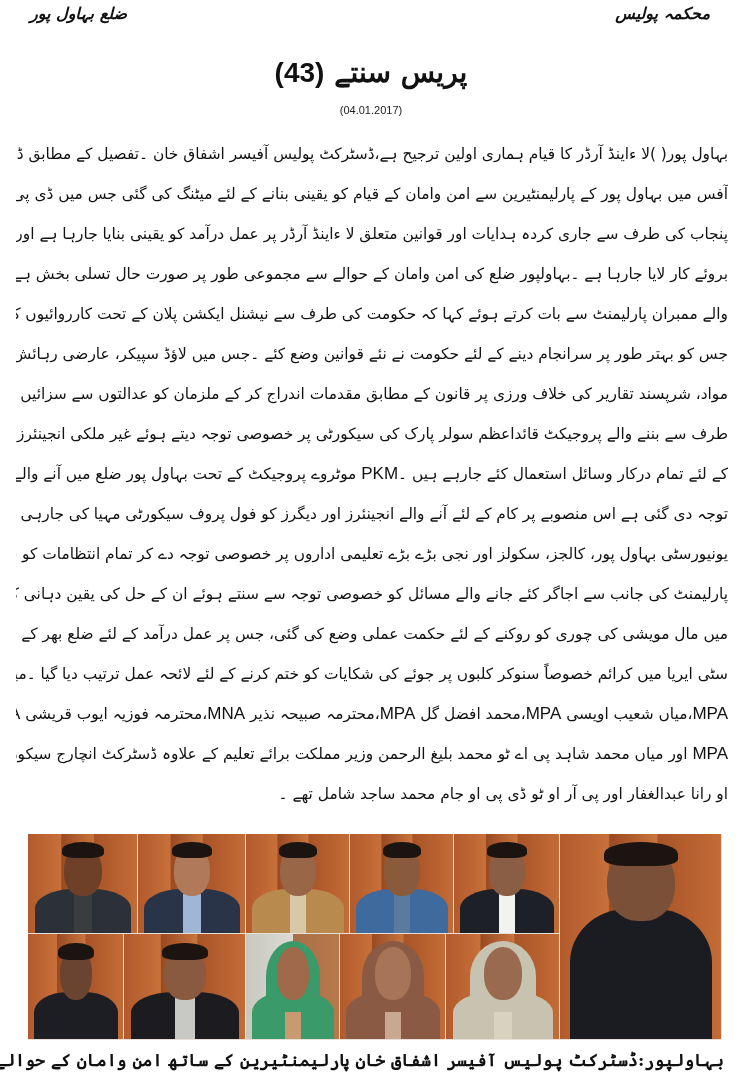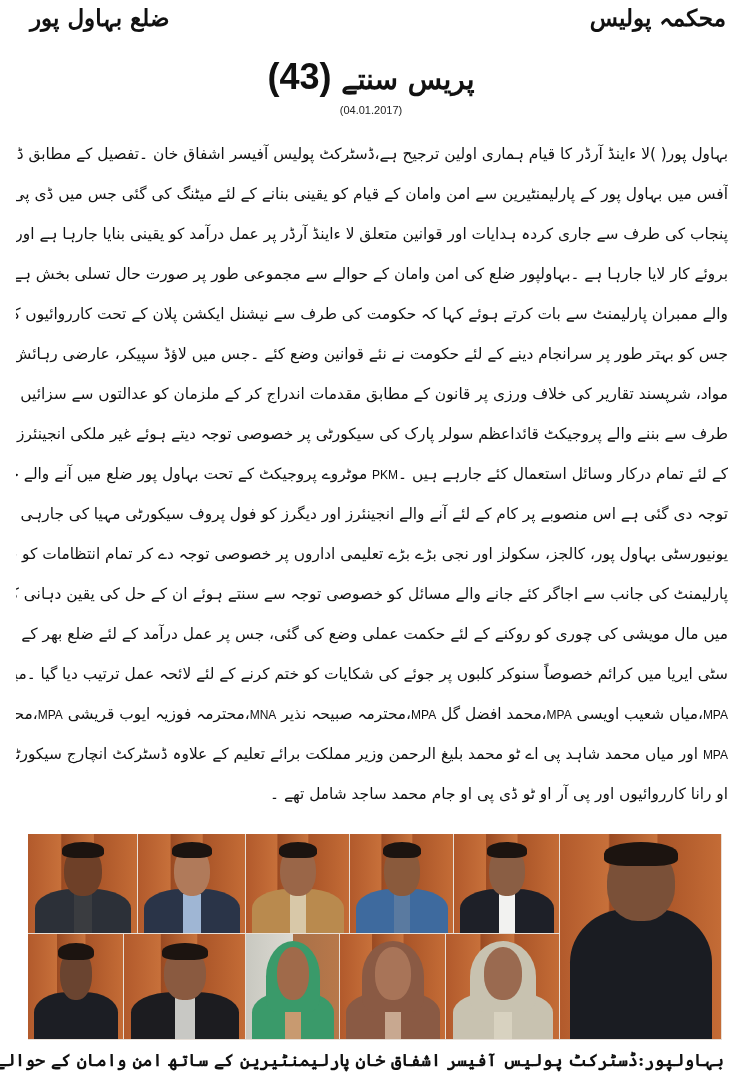--- a/index.html
+++ b/index.html
@@ -13,43 +13,44 @@
       position: relative;
       overflow: hidden;
       color: #111111;
       font-family: "DejaVu Sans", sans-serif;
     }
     .header-left, .header-right {
       position: absolute;
       top: 4px;
       font-family: "DejaVu Serif", serif;
       font-weight: bold;
-      font-size: 23px;
-      direction: rtl;
-      white-space: nowrap;
-    }
-    .header-right { right: 16px; margin-left: 16px; }
+      font-style: italic;
+      font-size: 16px;
+      direction: rtl;
+      white-space: nowrap;
+    }
+    .header-right { right: 32px; margin-left: 16px; }
     .header-left { left: 30px; }
 
     .title {
       position: absolute;
       top: 56px;
       left: 0;
       width: 742px;
       text-align: center;
       font-family: "DejaVu Serif", serif;
       font-weight: bold;
       font-size: 28px;
       direction: rtl;
       white-space: nowrap;
     }
     .title .num {
       font-family: "Liberation Sans", sans-serif;
       font-weight: bold;
-      font-size: 36px;
+      font-size: 28px;
       direction: ltr;
       unicode-bidi: isolate;
     }
     .date {
       position: absolute;
       top: 104px;
       left: 0;
       width: 742px;
       text-align: center;
       font-family: "Liberation Sans", sans-serif;
@@ -72,21 +73,21 @@
       text-align: justify;
       text-align-last: justify;
       white-space: nowrap;
       overflow: hidden;
     }
     .body-line.last {
       text-align-last: right;
     }
     .latin {
       font-family: "Liberation Sans", sans-serif;
-      font-size: 12px;
+      font-size: 17px;
       unicode-bidi: isolate;
       direction: ltr;
     }
 
     .photos {
       position: absolute;
       top: 834px;
       left: 28px;
       width: 694px;
       height: 206px;
@@ -163,21 +164,21 @@
     <div class="body-line">مواد، شرپسند تقاریر کی خلاف ورزی پر قانون کے مطابق مقدمات اندراج کر کے ملزمان کو عدالتوں سے سزائیں دلوائی گئیں ۔حکومت کی</div>
     <div class="body-line">طرف سے بننے والے پروجیکٹ قائداعظم سولر پارک کی سیکورٹی پر خصوصی توجہ دیتے ہوئے غیر ملکی انجینئرز کی سیکورٹی کو فول پروف بنانے</div>
     <div class="body-line">کے لئے تمام درکار وسائل استعمال کئے جارہے ہیں ۔<span class="latin">PKM</span> موٹروے پروجیکٹ کے تحت بہاول پور ضلع میں آنے والے حصے پر خصوصی</div>
     <div class="body-line">توجہ دی گئی ہے اس منصوبے پر کام کے لئے آنے والے انجینئرز اور دیگرز کو فول پروف سیکورٹی مہیا کی جارہی ہے ۔تعلیمی اداروں اسلامیہ</div>
     <div class="body-line">یونیورسٹی بہاول پور، کالجز، سکولز اور نجی بڑے بڑے تعلیمی اداروں پر خصوصی توجہ دے کر تمام انتظامات کو حتمی شکل دی گئی ہے ۔ممبران</div>
     <div class="body-line">پارلیمنٹ کی جانب سے اجاگر کئے جانے والے مسائل کو خصوصی توجہ سے سنتے ہوئے ان کے حل کی یقین دہانی کرائی گئی ۔دھند کے دنوں</div>
     <div class="body-line">میں مال مویشی کی چوری کو روکنے کے لئے حکمت عملی وضع کی گئی، جس پر عمل درآمد کے لئے ضلع بھر کے ایس ایچ اوز کو ہدایات جاری کیں ۔</div>
     <div class="body-line">سٹی ایریا میں کرائم خصوصاً سنوکر کلبوں پر جوئے کی شکایات کو ختم کرنے کے لئے لائحہ عمل ترتیب دیا گیا ۔میٹنگ میں میاں کاظم علی پیرزادہ</div>
     <div class="body-line"><span class="latin">MPA</span>،میاں شعیب اویسی <span class="latin">MPA</span>،محمد افضل گل <span class="latin">MPA</span>،محترمہ صبیحہ نذیر <span class="latin">MNA</span>،محترمہ فوزیہ ایوب قریشی <span class="latin">MPA</span>،محترمہ حسینہ بیگم</div>
     <div class="body-line"><span class="latin">MPA</span> اور میاں محمد شاہد پی اے ٹو محمد بلیغ الرحمن وزیر مملکت برائے تعلیم کے علاوہ ڈسٹرکٹ انچارج سیکورٹی نوید عابد، نائب ریڈر ٹو ڈی پی</div>
-    <div class="body-line last">او رانا کارروائیوں اور پی آر او ٹو ڈی پی او جام محمد ساجد شامل تھے ۔</div>
+    <div class="body-line last">او رانا عبدالغفار اور پی آر او ٹو ڈی پی او جام محمد ساجد شامل تھے ۔</div>
   </div>
 
 <div class="photos" id="photos">
     <div class="photo" style="left: 0px; top: 0px; width: 110px; height: 100px;">
       <div class="bg"></div>
       <div class="torso" style="left: 6.6px; width: 96.8px; top: 54.5px; bottom: -4px; background: rgb(44, 48, 56);"></div>
       <div class="shirt" style="left: 46.2px; width: 17.6px; top: 59.5px; bottom: 0px; background: rgb(58, 60, 64);"></div>
       <div class="head" style="left: 36.3px; width: 37.4px; top: 12px; height: 50px; background: rgb(110, 64, 40);"></div>
       <div class="hair" style="left: 34.43px; width: 41.14px; top: 8px; height: 16px;"></div>
     </div>

